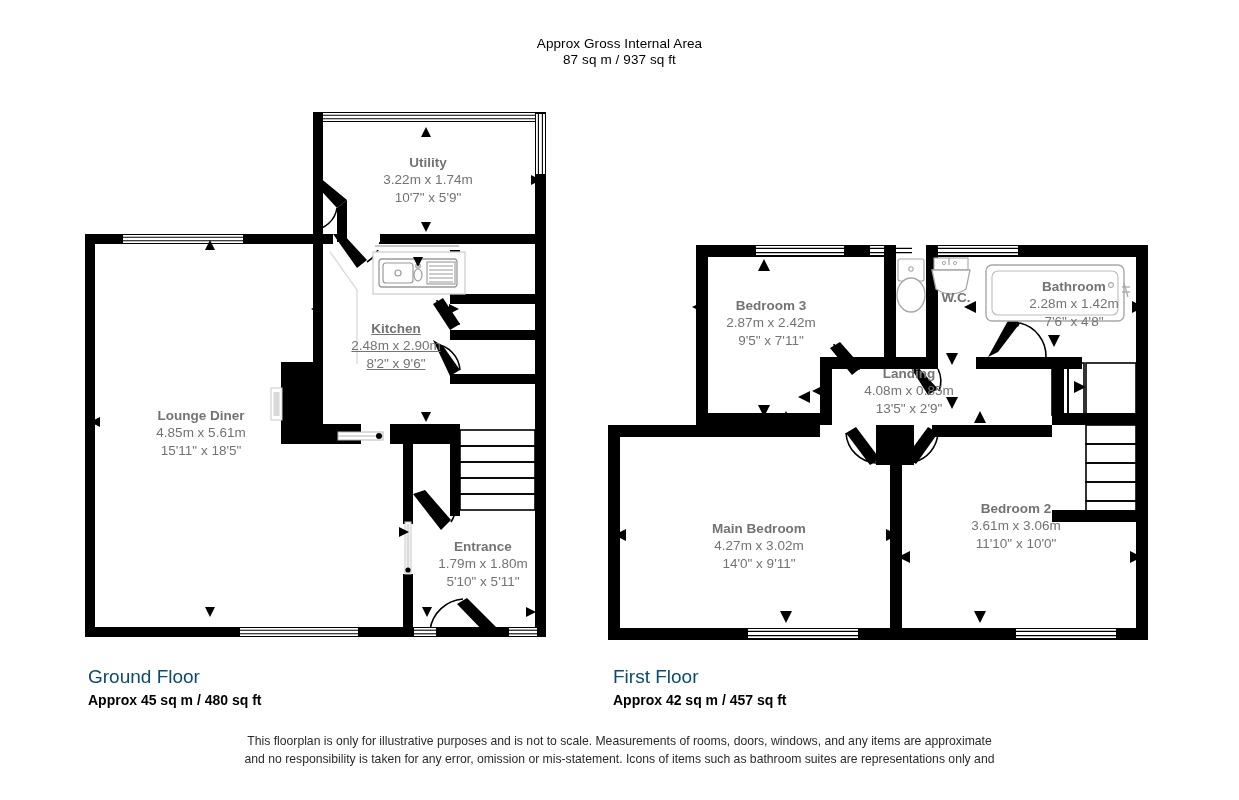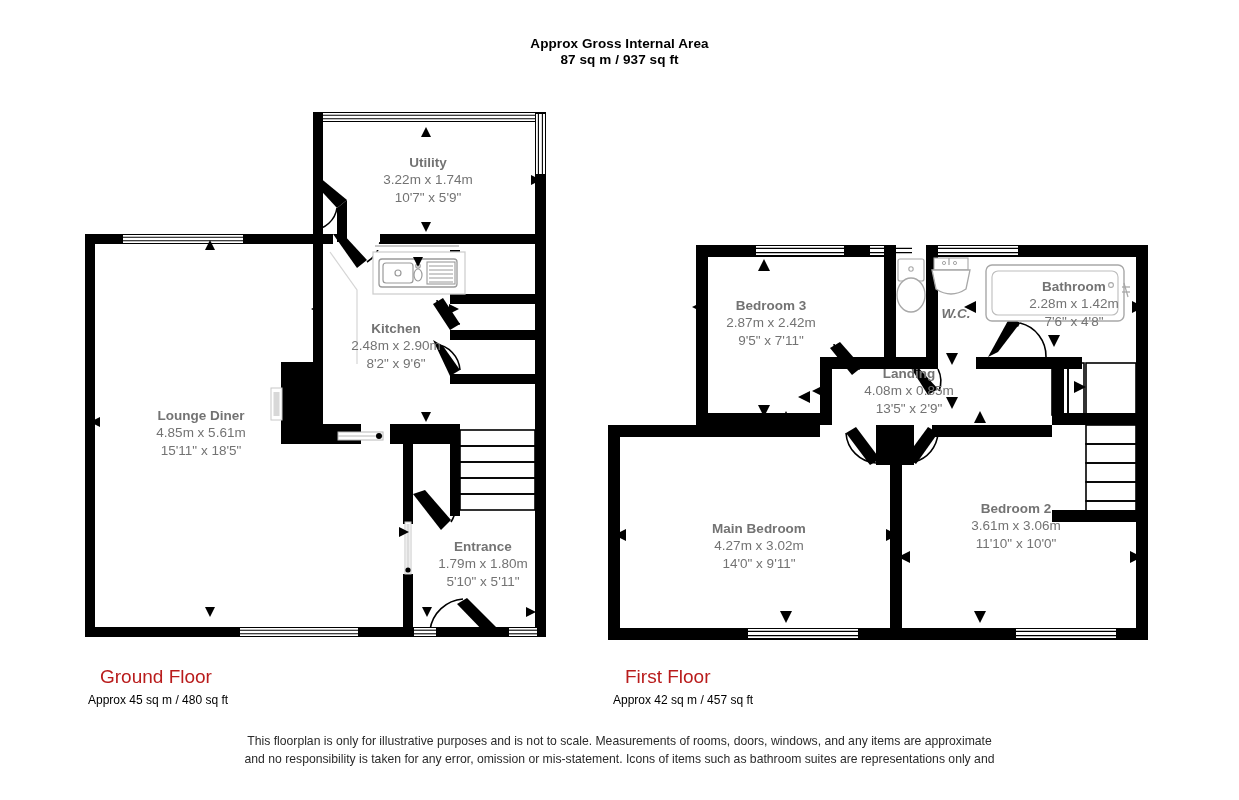--- a/index.html
+++ b/index.html
@@ -20,38 +20,37 @@
   
   .header {
     position: absolute;
     top: 36px;
     left: 0;
     width: 1239px;
     text-align: center;
   }
   .header .line {
     font-size: 13.5px;
-    font-weight: bold;
+    font-weight: normal;
     color: #000;
     line-height: 16px;
     letter-spacing: 0.1px;
   }
 
   
   .floor-caption { position: absolute; }
   .floor-caption .name {
     font-size: 19px;
-    color: #b91c1c;
+    color: #0c4a6e;
     line-height: 24px;
     font-weight: normal;
-    margin-left: 12px;
   }
   .floor-caption .area {
-    font-size: 12px;
-    font-weight: normal;
+    font-size: 14px;
+    font-weight: bold;
     color: #000;
     line-height: 18px;
     margin-top: 2px;
   }
 
   
   .disclaimer {
     position: absolute;
     left: 0;
     top: 733px;
@@ -226,21 +225,21 @@
         <polygon points="441,495 441,505 451,500"></polygon>
         <polygon points="328,145 338,145 333,155"></polygon>
       </g>
     </svg>
 
     <div class="room-label" style="left:343px; top:42px;">
       <div class="rname">Utility</div>
       <div class="rdim">3.22m x 1.74m</div>
       <div class="rdim">10'7" x 5'9"</div>
     </div>
-    <div class="room-label" style="left:311px; top:208px;">
+    <div class="room-label" style="left:311px; top:208px;text-decoration:underline;">
       <div class="rname">Kitchen</div>
       <div class="rdim">2.48m x 2.90m</div>
       <div class="rdim">8'2" x 9'6"</div>
     </div>
     <div class="room-label" style="left:116px; top:295px;">
       <div class="rname">Lounge Diner</div>
       <div class="rdim">4.85m x 5.61m</div>
       <div class="rdim">15'11" x 18'5"</div>
     </div>
     <div class="room-label" style="left:398px; top:426px;">
@@ -382,21 +381,21 @@
     <div class="room-label" style="left:163px; top:52px;">
       <div class="rname">Bedroom 3</div>
       <div class="rdim">2.87m x 2.42m</div>
       <div class="rdim">9'5" x 7'11"</div>
     </div>
     <div class="room-label" style="left:301px; top:120px;">
       <div class="rname">Landing</div>
       <div class="rdim">4.08m x 0.85m</div>
       <div class="rdim">13'5" x 2'9"</div>
     </div>
-    <div class="room-label" style="left:348px; top:60px;font-style:italic;">
+    <div class="room-label" style="left:348px; top:44px;">
       <div class="rname">W.C.</div>
     </div>
     <div class="room-label" style="left:466px; top:33px;">
       <div class="rname">Bathroom</div>
       <div class="rdim">2.28m x 1.42m</div>
       <div class="rdim">7'6" x 4'8"</div>
     </div>
     <div class="room-label" style="left:151px; top:255px;margin-top:20px;">
       <div class="rname">Main Bedroom</div>
       <div class="rdim">4.27m x 3.02m</div>

